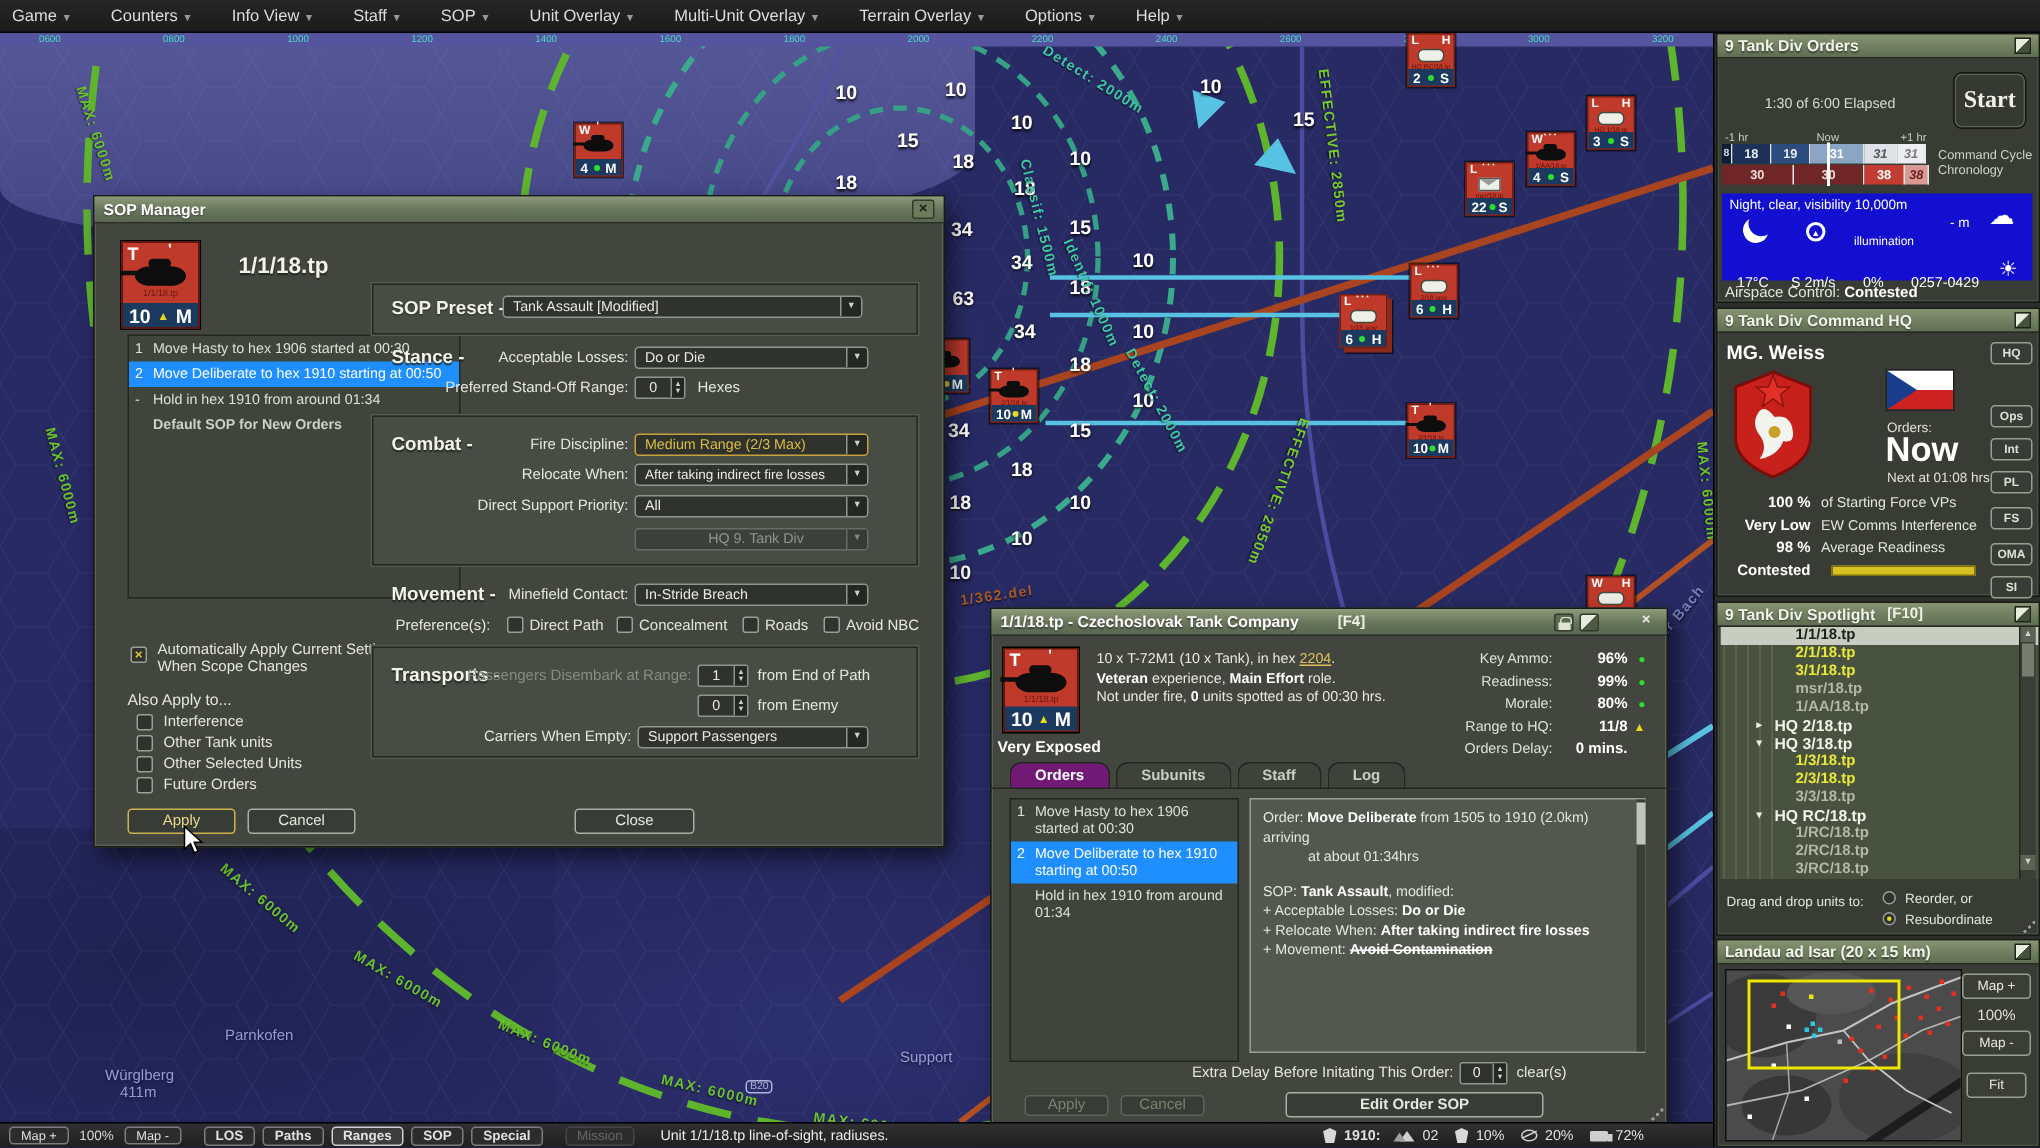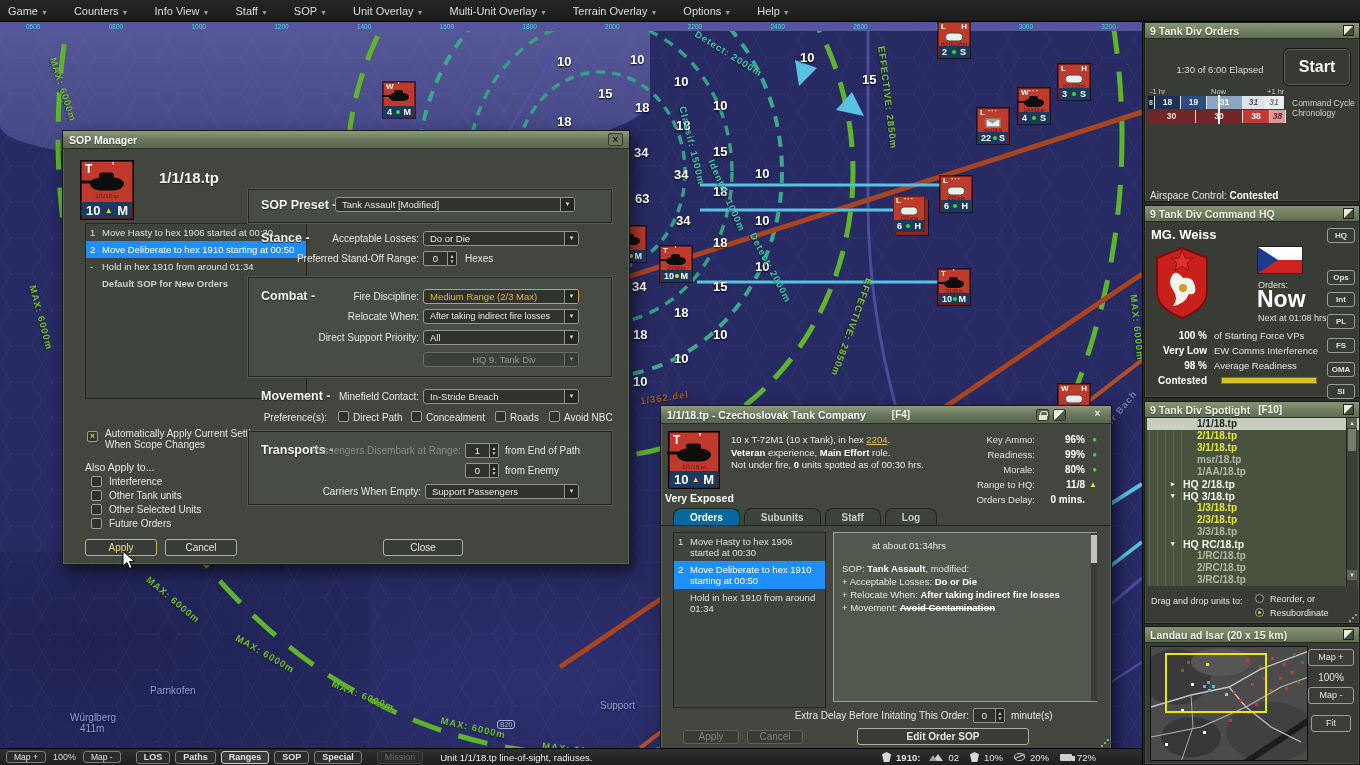--- a/index.html
+++ b/index.html
@@ -89,21 +89,21 @@
 
   .ol-list { position:absolute; background:#3f443d; border:1px solid #23261f; overflow:hidden; }
   .ol-item { display:flex; padding:3px 2px 3px 4px; color:#dde1d5; font-size:9.5px; line-height:11px; }
   .ol-item .n { width:12px; flex:none; }
   .ol-item.sel { background:#1f8fff; color:#fff; }
   .ol-item.plain { color:#cdd2c5;font-weight:bold; }
 
   
   .tabs { position:absolute; display:flex; gap:4px; }
   .tab { height:18px; padding:3px 16px 0; background:#3d423b; border:1px solid #23261f; border-bottom:none; border-radius:8px 8px 0 0; color:#c9cec3; font-size:10px; font-weight:bold; }
-  .tab.active { background:#0369a1; color:#fff; }
+  .tab.active { background:#701a75; color:#fff; }
   .detail { position:absolute; background:#53584f; border:1px solid #9aa091; padding:6px 10px 6px 8px; color:#e4e7dc; font-size:9.5px; line-height:13px; }
   .detail .b { font-weight:bold; color:#fff; }
   .detail .b.strike { text-decoration:line-through; }
   .detail .line.ind { padding-left:30px; }
   .detail .line.gap { margin-top:10px; }
   .vscroll { position:absolute; width:6px; background:#3a3e37; }
   .vscroll .thumb { position:absolute; left:0; right:0; background:#c2c6ba; }
   .stat-row { display:flex; justify-content:flex-end; align-items:center; height:15px; }
   .stat-row .sl { color:#dfe3d6; font-size:9.5px; }
   .stat-row .sv { color:#fff; font-size:10px; font-weight:bold; margin-left:6px; width:44px; text-align:right; }
@@ -116,21 +116,21 @@
   .sidebar { position:absolute; left:1142px; top:22px; width:218px; height:743px; background:#2c2f29; border-left:1px solid #000; z-index:30; }
   .panel { position:absolute; left:1px; width:216px; background:#383c35; border:1px solid #181a16; box-shadow:0 0 0 1px #4a4f44 inset; }
   .p-head { height:16px; background:linear-gradient(#869472,#5f6d52); display:flex; align-items:center; padding:0 5px; border-bottom:1px solid #262a20; }
   .p-head .t { color:#f2f4ea; font-size:10.5px; font-weight:bold; text-shadow:0 1px 1px #3a3f34; }
   .p-head .fk { color:#eef0e4; font-size:10px; font-weight:bold; margin-left:8px; }
   .p-pop { margin-left:auto; width:11px; height:11px; background:linear-gradient(135deg,#e8ecdf 49%,#43503a 51%); border:1px solid #20241c; }
   .p-body { position:relative; }
 
   .time-big { position:absolute; left:0; top:5px; width:150px; text-align:center; color:#fff; font-size:15px; font-weight:bold; }
   .time-sub { position:absolute; left:0; top:25px; width:150px; text-align:center; color:#d8dcd0; font-size:9.5px; }
-  .start-btn { position:absolute; right:8px; top:9px; width:68px; height:38px; background:#353931; border:1px solid #14160f; box-shadow:0 0 0 1px #5d6356 inset; border-radius:6px; color:#f2f2ec; font-size:16px; font-weight:bold; text-align:center; line-height:36px; }
+  .start-btn { position:absolute; right:8px; top:9px; width:49px; height:38px; background:#353931; border:1px solid #14160f; box-shadow:0 0 0 1px #5d6356 inset; border-radius:6px; color:#f2f2ec; font-size:16px; font-weight:bold; text-align:center; line-height:36px;font-family:Liberation Serif, serif; }
   .tl-lab { position:absolute; color:#c8ccc0; font-size:7.5px; }
   .tl-row { position:absolute; left:3px; display:flex; height:13px; }
   .tl-row span { display:block; height:13px; line-height:13px; text-align:center; font-size:8.5px; font-weight:bold; border-right:1px solid #e6e6e6; }
   .now-mark { position:absolute; width:2px; background:#fff; z-index:2; }
   .tl-cap { position:absolute; left:147px; width:66px; color:#d0d4c8; font-size:8.5px; line-height:10px; }
   .weather { position:absolute; left:3px; width:207px; height:58px; background:#120fd0; color:#fff; }
   .weather .w1 { position:absolute; left:5px; top:2px; font-size:9px; }
   .w-moon { position:absolute; left:14px; top:16px; width:17px; height:17px; border-radius:50%; box-shadow:inset 5px -3px 0 0 #fff; transform:rotate(-20deg); }
   .w-wind { position:absolute; left:56px; top:19px; width:13px; height:13px; border:2px solid #fff; border-radius:50%; color:#fff; font-size:6px; text-align:center; line-height:12px; }
   .w-illab { position:absolute; left:88px; top:27px; font-size:8px; }
@@ -723,36 +723,37 @@
           <span>Move Deliberate to hex 1910 starting at 00:50</span>
         </div>
         <div class="ol-item">
           <span class="n"></span>
           <span>Hold in hex 1910 from around 01:34</span>
         </div>
       </div>
 
     <div class="detail" style="left:172px;top:126px;width:264px;height:170px">
 
+    <div class="line"><span>Order: </span><span class="b">Move Deliberate</span><span> from 1505 to 1910 (2.0km) arriving</span></div>
         <div class="line ind"><span>at about 01:34hrs</span><span class="b"></span><span></span></div>
         <div class="line gap"><span>SOP: </span><span class="b">Tank Assault</span><span>, modified:</span></div>
         <div class="line"><span>+ Acceptable Losses: </span><span class="b">Do or Die</span><span></span></div>
         <div class="line"><span>+ Relocate When: </span><span class="b">After taking indirect fire losses</span><span></span></div>
         <div class="line"><span>+ Movement: </span><span class="b strike">Avoid Contamination</span><span></span></div>
       </div>
     <div class="vscroll" style="left:430px;top:127px;height:168px">
         <div class="thumb" style="top:2px;height:28px"></div>
       </div>
 
     <span class="flabel" style="left:120px;top:304px;width:188px">Extra Delay Before Initating This Order:</span>
     <div class="spin" style="left:312px;top:302px;width:32px">
         <span class="v">0</span>
         <span class="ar">▲<br>▼</span>
       </div>
-    <span class="flabel" style="left:350px;top:304px;text-align:left">minute(s)</span>
+    <span class="flabel" style="left:350px;top:304px;text-align:left">clear(s)</span>
 
     <div class="btn dis" style="left:22px;top:324px;width:56px;height:14px;line-height:12px">Apply</div>
     <div class="btn dis" style="left:86px;top:324px;width:56px;height:14px;line-height:12px">Cancel</div>
     <div class="btn" style="left:196px;top:322px;width:172px;height:17px;line-height:15px;font-weight:bold">Edit Order SOP</div>
     <div class="grip" style="right:2px;bottom:2px"></div>
   </div>
 
   <div class="sidebar">
 
     <div class="panel" style="top:0;height:180px">
@@ -777,20 +778,35 @@
           </div>
         <div class="tl-row" style="top:71px">
 
         <span style="width:48px;background:#702626;color:#f0dcdc">30</span>
             <span style="width:47px;background:#702626;color:#f0dcdc">30</span>
             <span style="width:27px;background:#c33c32;color:#fff">38</span>
             <span style="width:16px;background:#d99a93;color:#6b1f1f;font-style:italic">38</span>
           </div>
         <div class="now-mark" style="left:73px;top:56px;height:29px"></div>
         <div class="tl-cap" style="top:59px">Command Cycle Chronology</div>
+        <div class="weather" style="top:90px">
+          <div class="w1">Night, clear, visibility 10,000m</div>
+          <span class="w-moon"></span>
+          <span class="w-wind">▲</span>
+          <span class="w-illab">illumination</span>
+          <span class="w-cloudm">- m</span>
+          <span class="w-cloud">☁</span>
+          <span class="w-sun">☀</span>
+          <div class="w-bot">
+            <span style="left:10px">17°C</span>
+            <span style="left:46px">S 2m/s</span>
+            <span style="left:94px">0%</span>
+            <span style="left:126px">0257-0429</span>
+          </div>
+        </div>
         <div class="airspace" style="top:151px">
           <span>Airspace Control:</span> <span class="b">Contested</span>
         </div>
       </div>
     </div>
 
     <div class="panel" style="top:183px;height:193px">
       <div class="p-head">
         <span class="t">9 Tank Div Command HQ</span>
         <span class="p-pop"></span>

